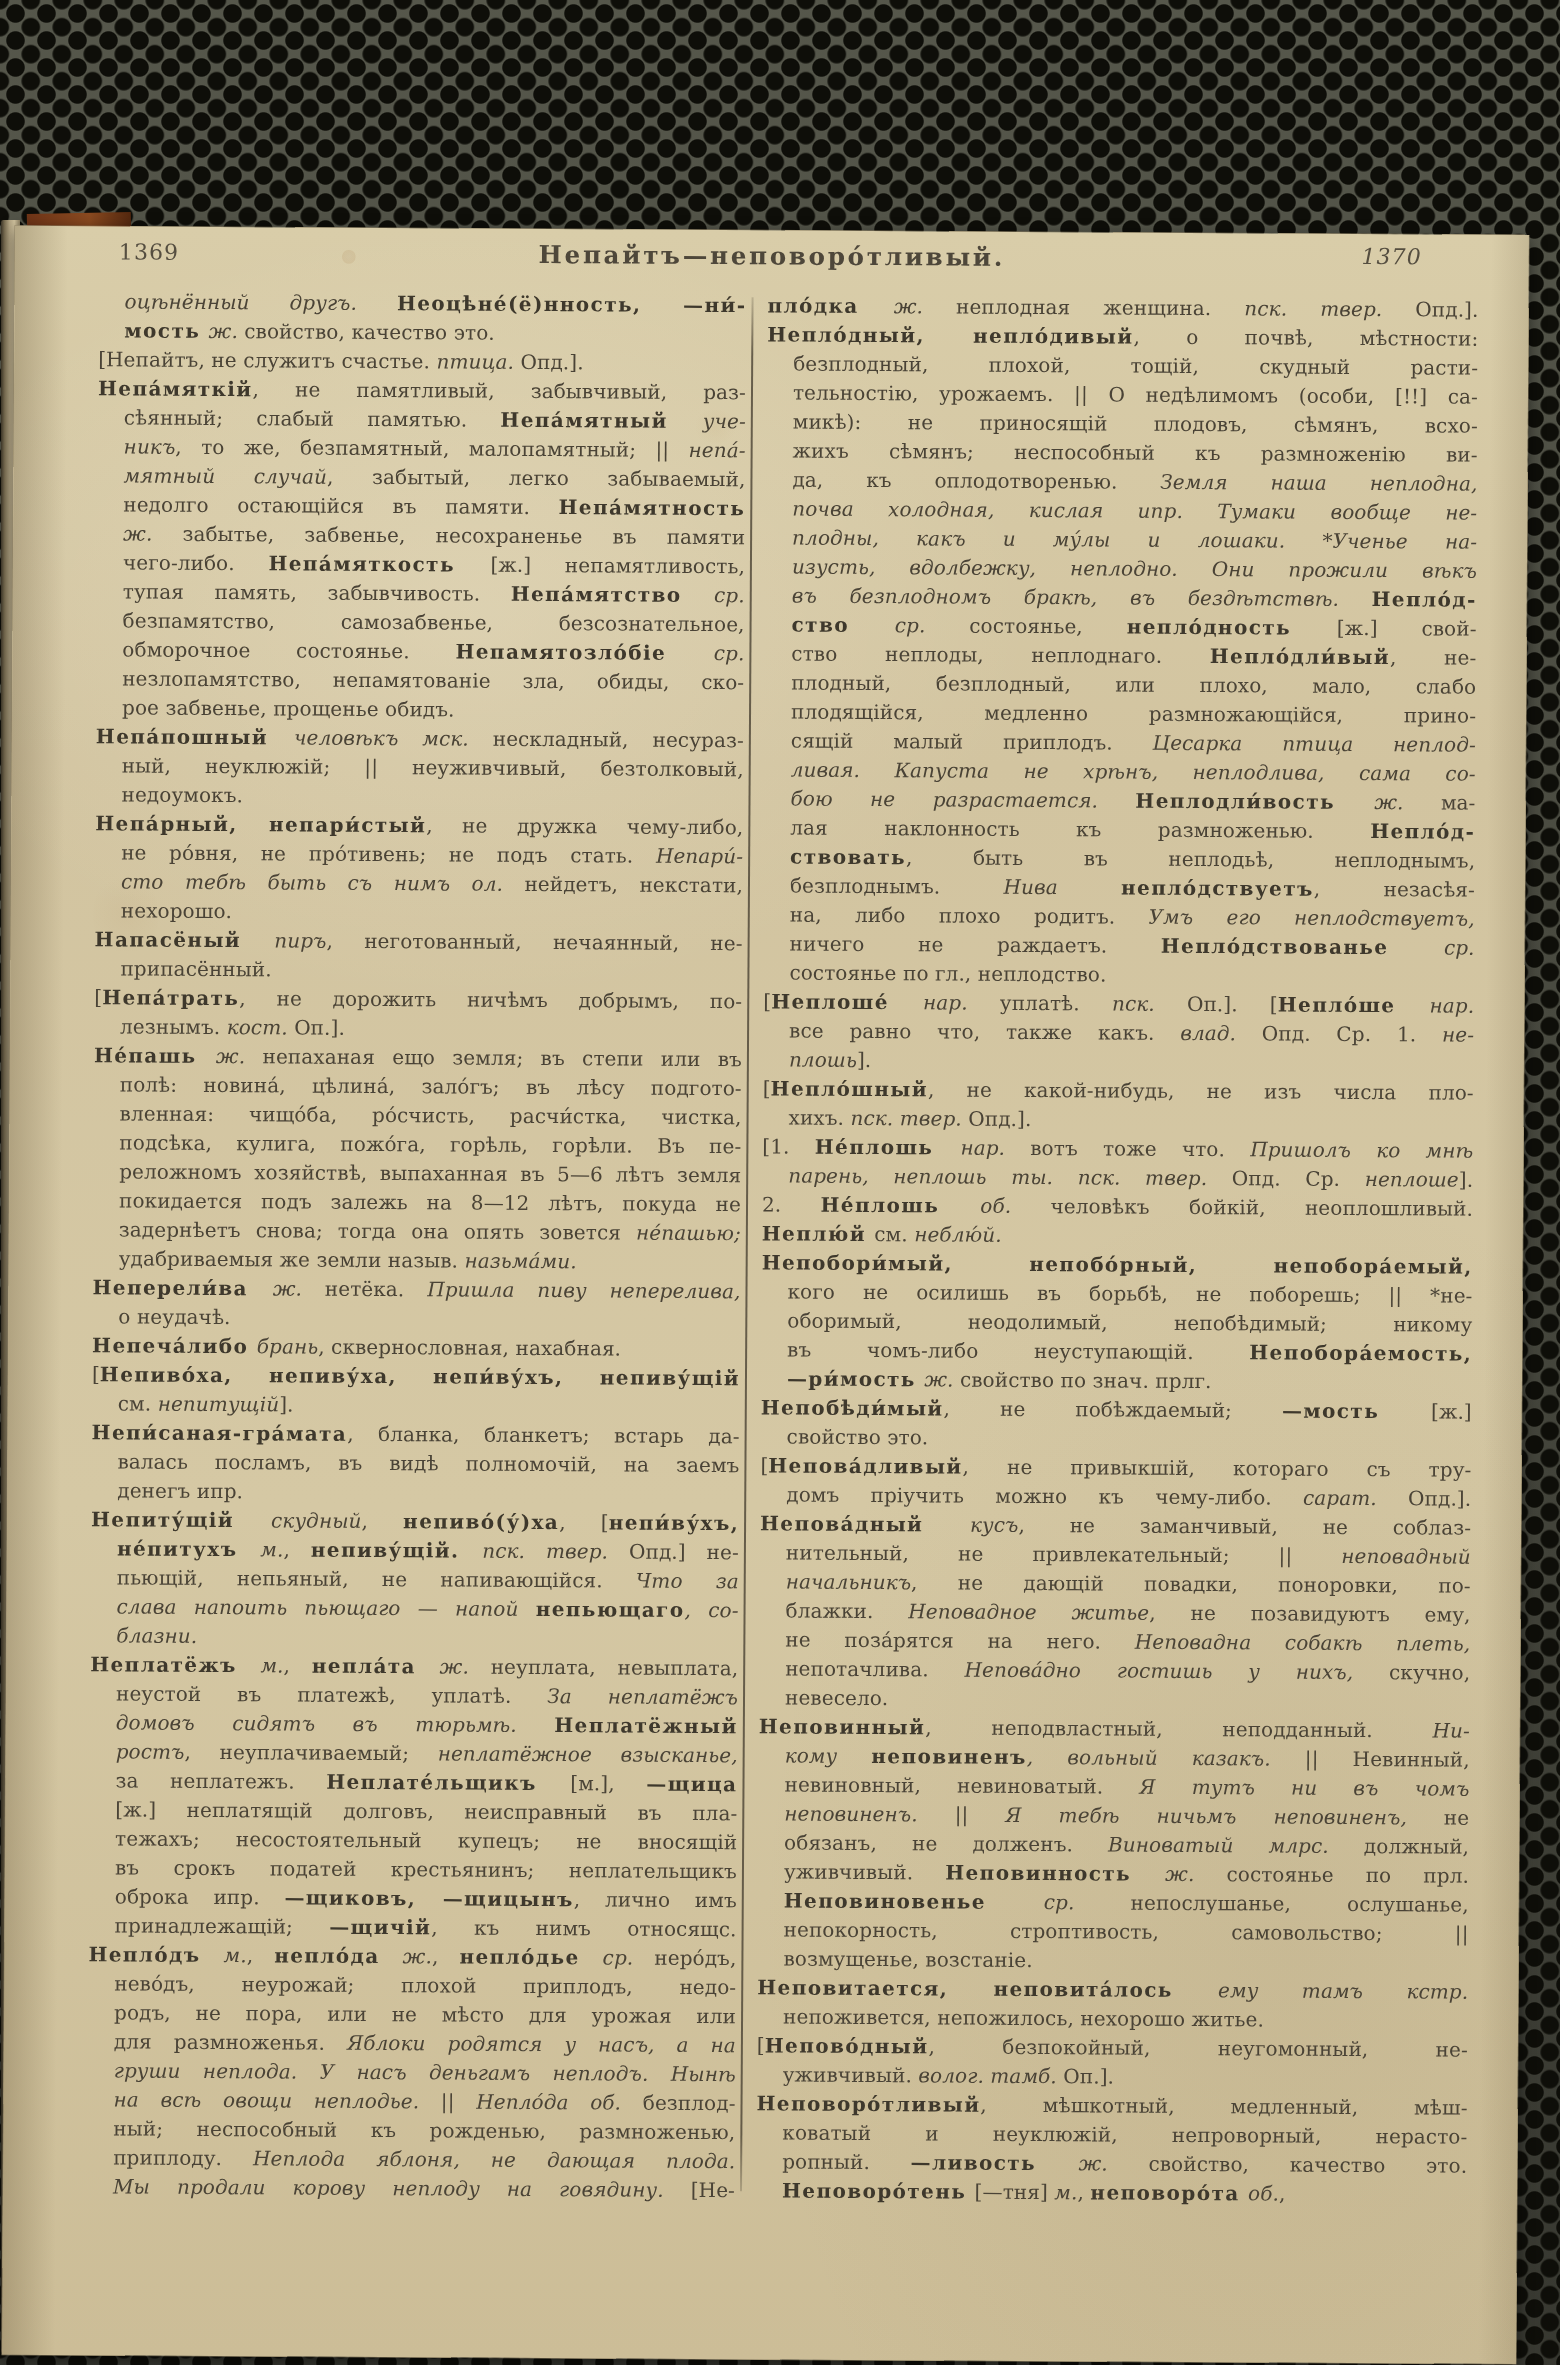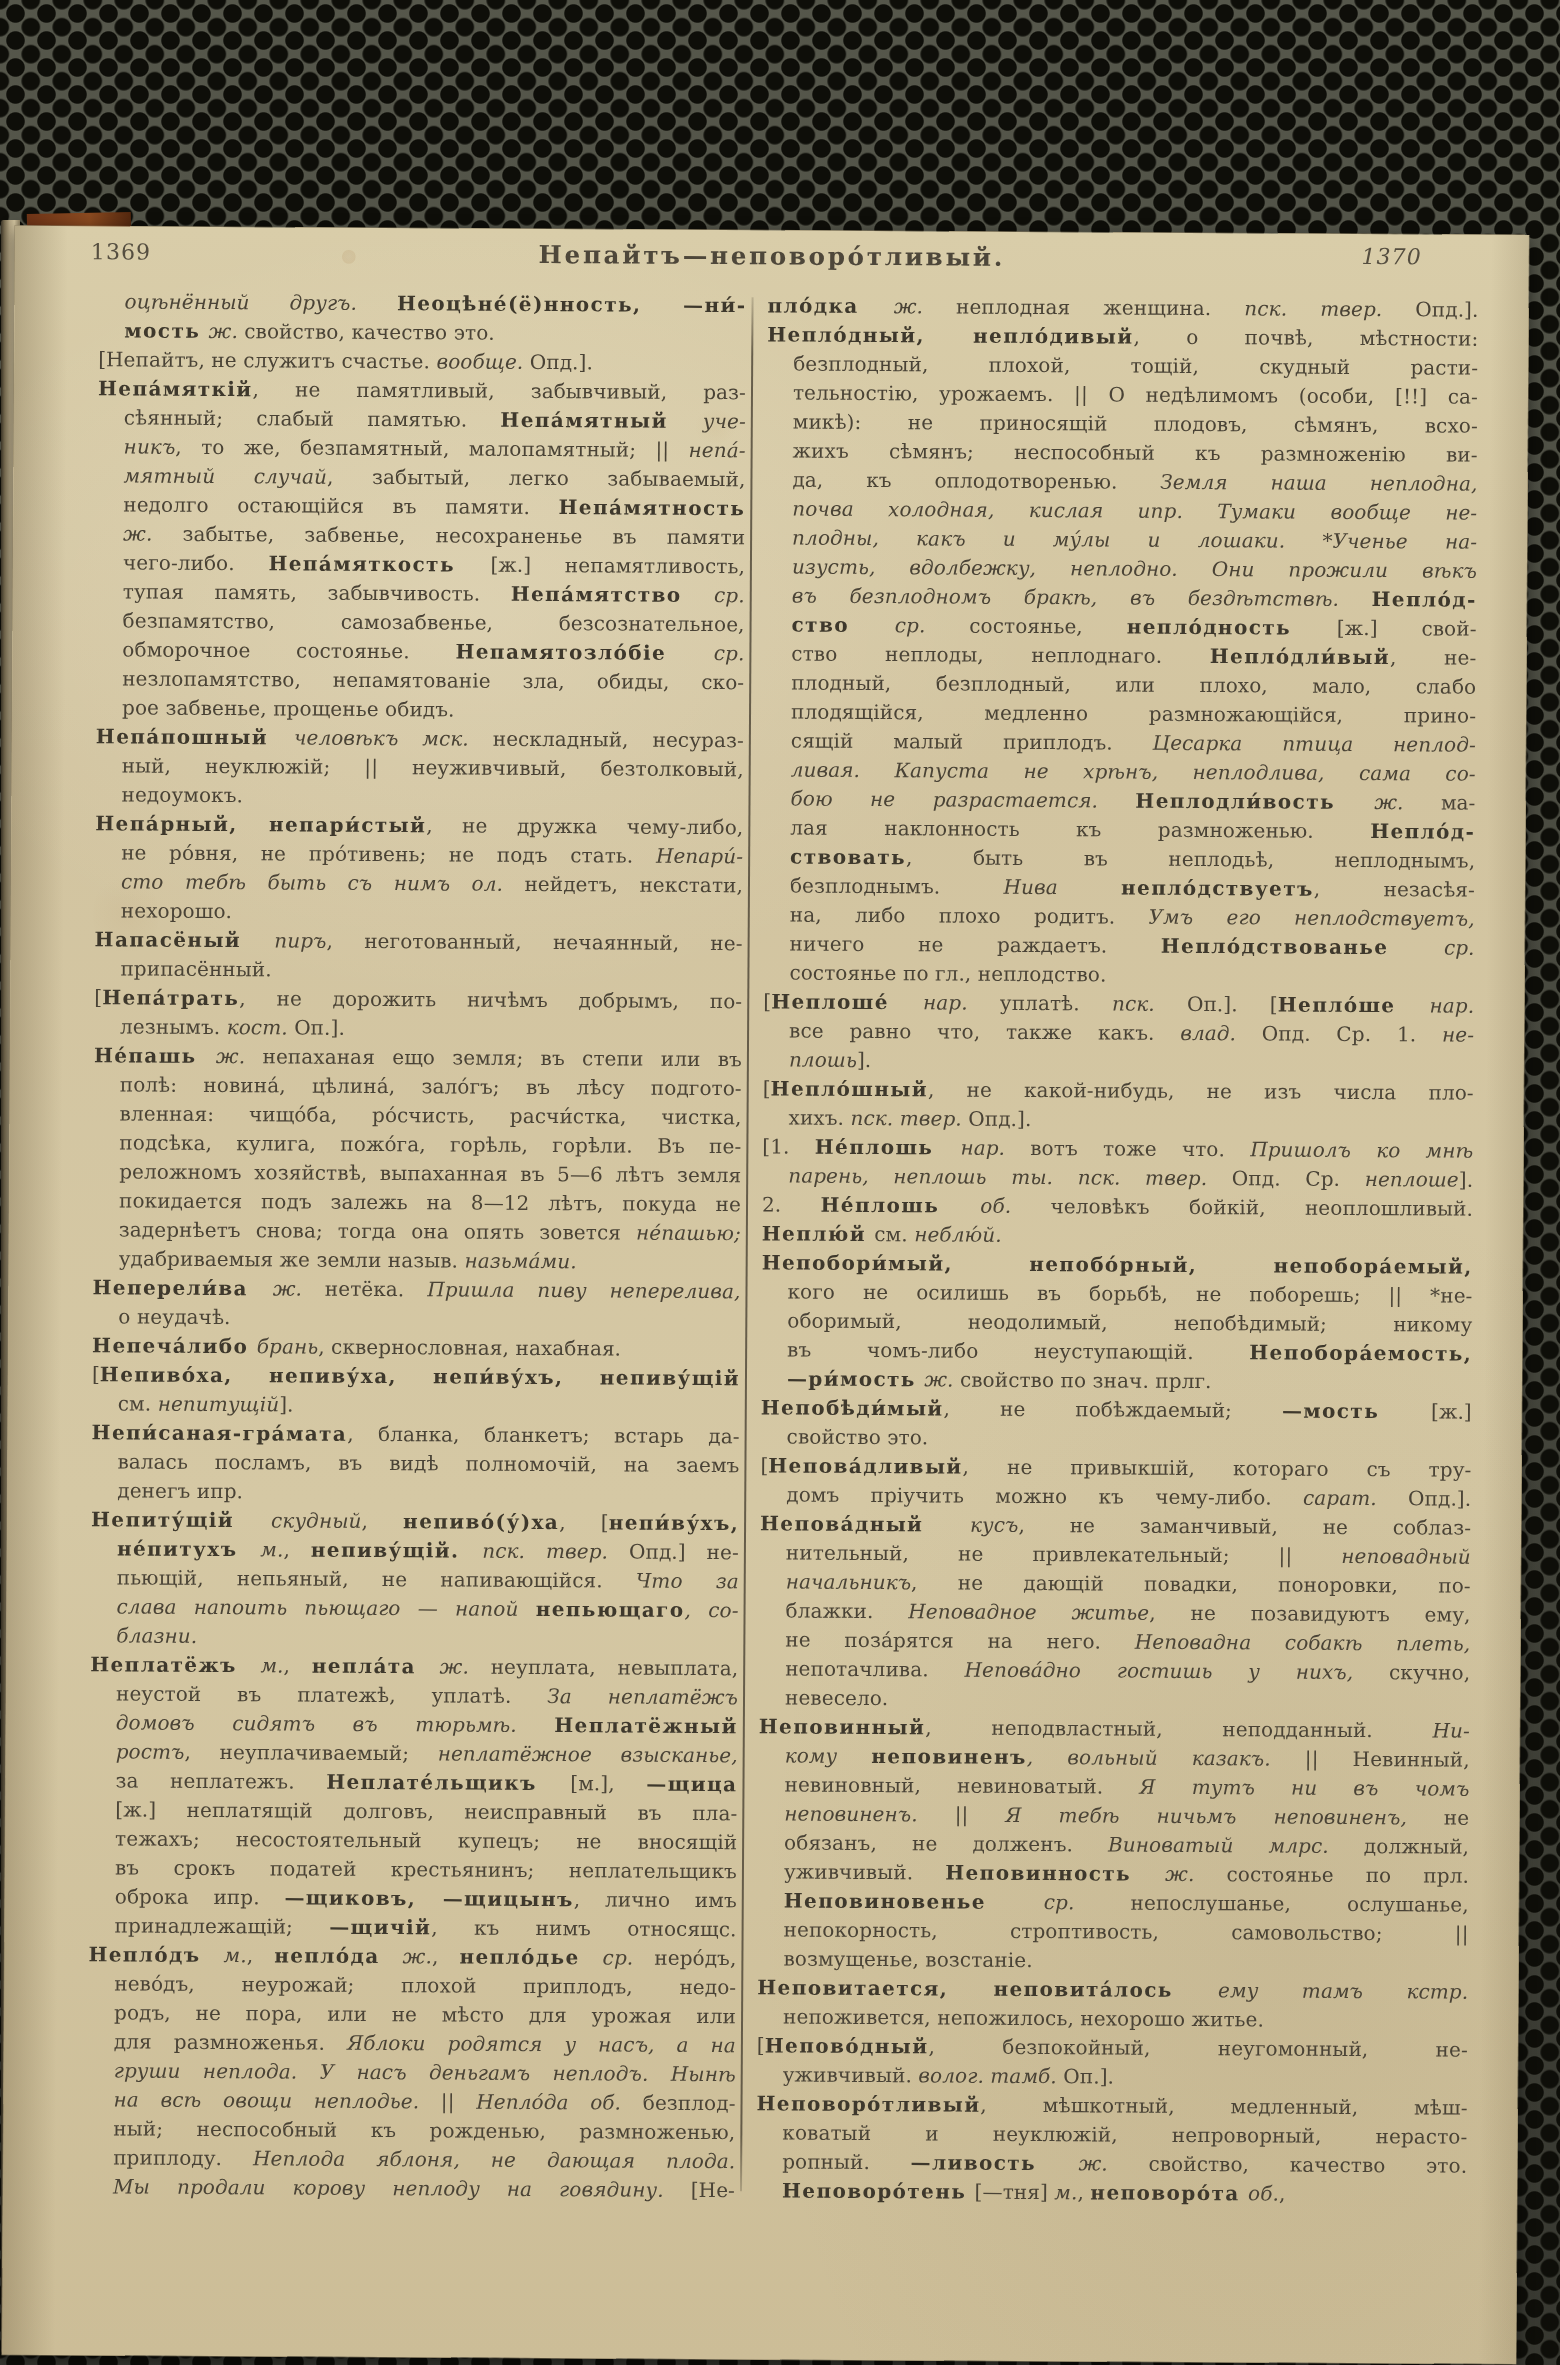--- a/index.html
+++ b/index.html
@@ -39,21 +39,21 @@
   }
   .stain{position:absolute;border-radius:50%;pointer-events:none;}
   #stain-a{left:327px;top:21px;width:14px;height:16.4px;background:radial-gradient(circle,#a4876022,#b4916133 60%,transparent 70%);}
   #stain-b{left:677px;top:180px;width:49px;height:33px;background:radial-gradient(circle,#c0a77522,transparent 70%);}
   #stain-c{left:82px;top:645px;width:66px;height:87px;background:radial-gradient(circle,#bda37b26,transparent 70%);}
 
   #page-header{position:absolute;left:0;top:7.6px;width:100%;height:38px;}
   .pagenum{
     position:absolute;font-size:22px;letter-spacing:1.1px;color:#554e40;
   }
-  #pagenum-left{left:76px;top:5.5px;}
+  #pagenum-left{left:104px;top:5.5px;}
   #pagenum-right{right:107px;top:2.2px;font-style:italic;}
   #running-title{
     position:absolute;left:0;top:3.3px;width:100%;text-align:center;
     font-size:24.6px;font-weight:bold;letter-spacing:2.7px;color:#4e473a;
   }
 
   #divider{
     position:absolute;left:737px;top:67px;width:1.6px;height:1894px;
     background:linear-gradient(180deg,rgba(74,66,51,.2),rgba(74,66,51,.8) 3%,rgba(74,66,51,.8) 97%,rgba(74,66,51,.25));
   }
@@ -88,21 +88,21 @@
     <div id="page-header">
       <span class="pagenum" id="pagenum-left">1369</span>
       <div id="running-title">Непайтъ—неповоро́тливый.</div>
       <span class="pagenum" id="pagenum-right">1370</span>
     </div>
 
     <div id="divider"></div>
     <div class="col" id="col-left">
         <div class="line ind"><span class="i">оцѣнённый другъ. </span><span class="b">Неоцѣне́(ё)нность, —ни́-</span></div>
         <div class="line ind noj"><span class="b">мость </span><span class="i">ж. </span><span>свойство, качество это.</span></div>
-        <div class="line noj"><span>[Непайтъ, не служитъ счастье. </span><span class="i">вообще. </span><span>Опд.].</span></div>
+        <div class="line noj"><span>[Непайтъ, не служитъ счастье. </span><span class="i">птица. </span><span>Опд.].</span></div>
         <div class="line"><span class="b">Непа́мяткій</span><span>, не памятливый, забывчивый, раз-</span></div>
         <div class="line ind"><span>сѣянный; слабый памятью. </span><span class="b">Непа́мятный </span><span class="i">уче-</span></div>
         <div class="line ind"><span class="i">никъ</span><span>, то же, безпамятный, малопамятный; || </span><span class="i">непа́-</span></div>
         <div class="line ind"><span class="i">мятный случай</span><span>, забытый, легко забываемый,</span></div>
         <div class="line ind"><span>недолго остающійся въ памяти. </span><span class="b">Непа́мятность</span></div>
         <div class="line ind"><span class="i">ж. </span><span>забытье, забвенье, несохраненье въ памяти</span></div>
         <div class="line ind"><span>чего-либо. </span><span class="b">Непа́мяткость </span><span>[ж.] непамятливость,</span></div>
         <div class="line ind"><span>тупая память, забывчивость. </span><span class="b">Непа́мятство </span><span class="i">ср.</span></div>
         <div class="line ind"><span>безпамятство, самозабвенье, безсознательное,</span></div>
         <div class="line ind"><span>обморочное состоянье. </span><span class="b">Непамятозло́біе </span><span class="i">ср.</span></div>

